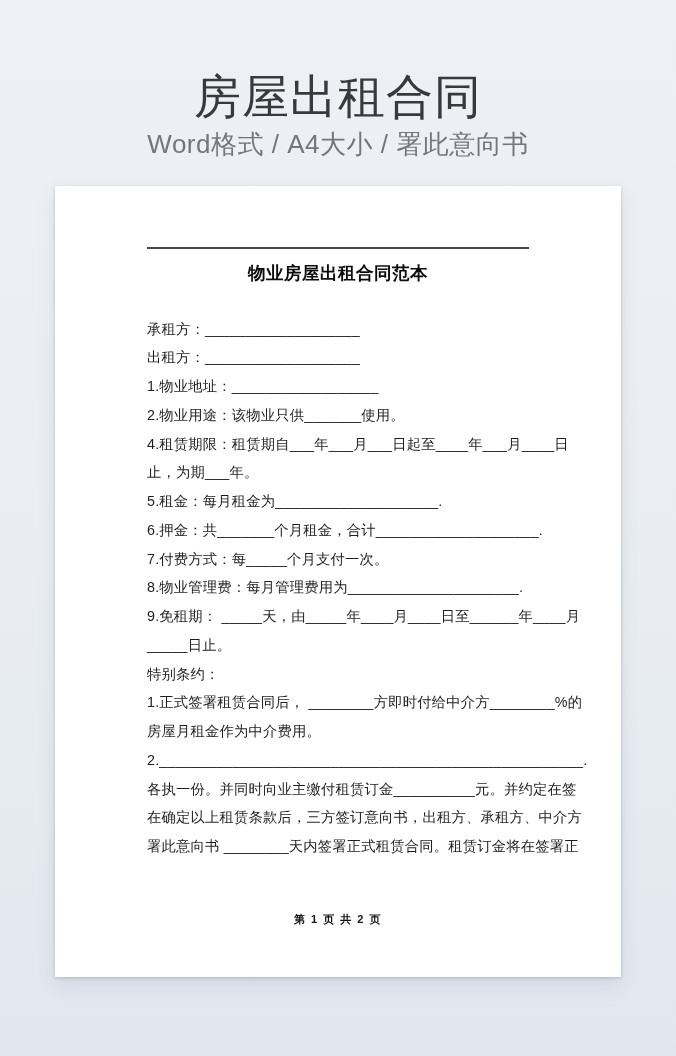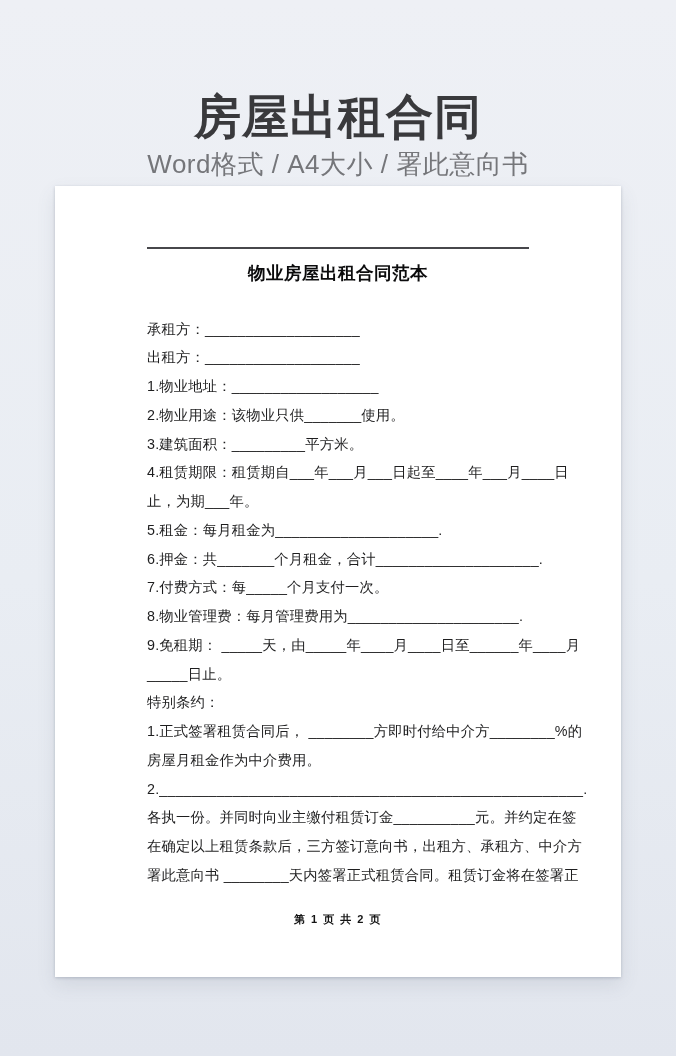--- a/index.html
+++ b/index.html
@@ -9,24 +9,24 @@
     background: linear-gradient(180deg, #eef0f5 0%, #e9edf3 55%, #e2e6ee 100%);
     font-family: "Liberation Sans", "DejaVu Sans", sans-serif;
     position: relative;
     overflow: hidden;
   }
 
   
   .banner { text-align: center; }
   .banner h1 {
     margin: 0;
-    padding-top: 88px;
+    padding-top: 68px;
     font-size: 47px;
     line-height: 1.22;
-    font-weight: 700;
+    font-weight: 400;
     color: #39393c;
     letter-spacing: 1px;
   }
   .banner .subtitle {
     margin: 3px 0 0;
     font-size: 26px;
     line-height: 1.25;
     font-weight: 400;
     color: #75767a;
     letter-spacing: 0.5px;
@@ -105,21 +105,20 @@
 
 <section class="doc-page">
   <div class="header-rule"></div>
   <h2 class="doc-title">物业房屋出租合同范本</h2>
 
   <div class="doc-body">
     <p>承租方：___________________</p>
     <p>出租方：___________________</p>
     <p>1.物业地址：__________________</p>
     <p>2.物业用途：该物业只供_______使用。</p>
-    <p>3.建筑面积：_________平方米。</p>
     <p>4.租赁期限：租赁期自___年___月___日起至____年___月____日</p>
     <p>止，为期___年。</p>
     <p>5.租金：每月租金为____________________.</p>
     <p>6.押金：共_______个月租金，合计____________________.</p>
     <p>7.付费方式：每_____个月支付一次。</p>
     <p>8.物业管理费：每月管理费用为_____________________.</p>
     <p>9.免租期： _____天，由_____年____月____日至______年____月</p>
     <p>_____日止。</p>
     <p>特别条约：</p>
     <p>1.正式签署租赁合同后， ________方即时付给中介方________%的</p>

